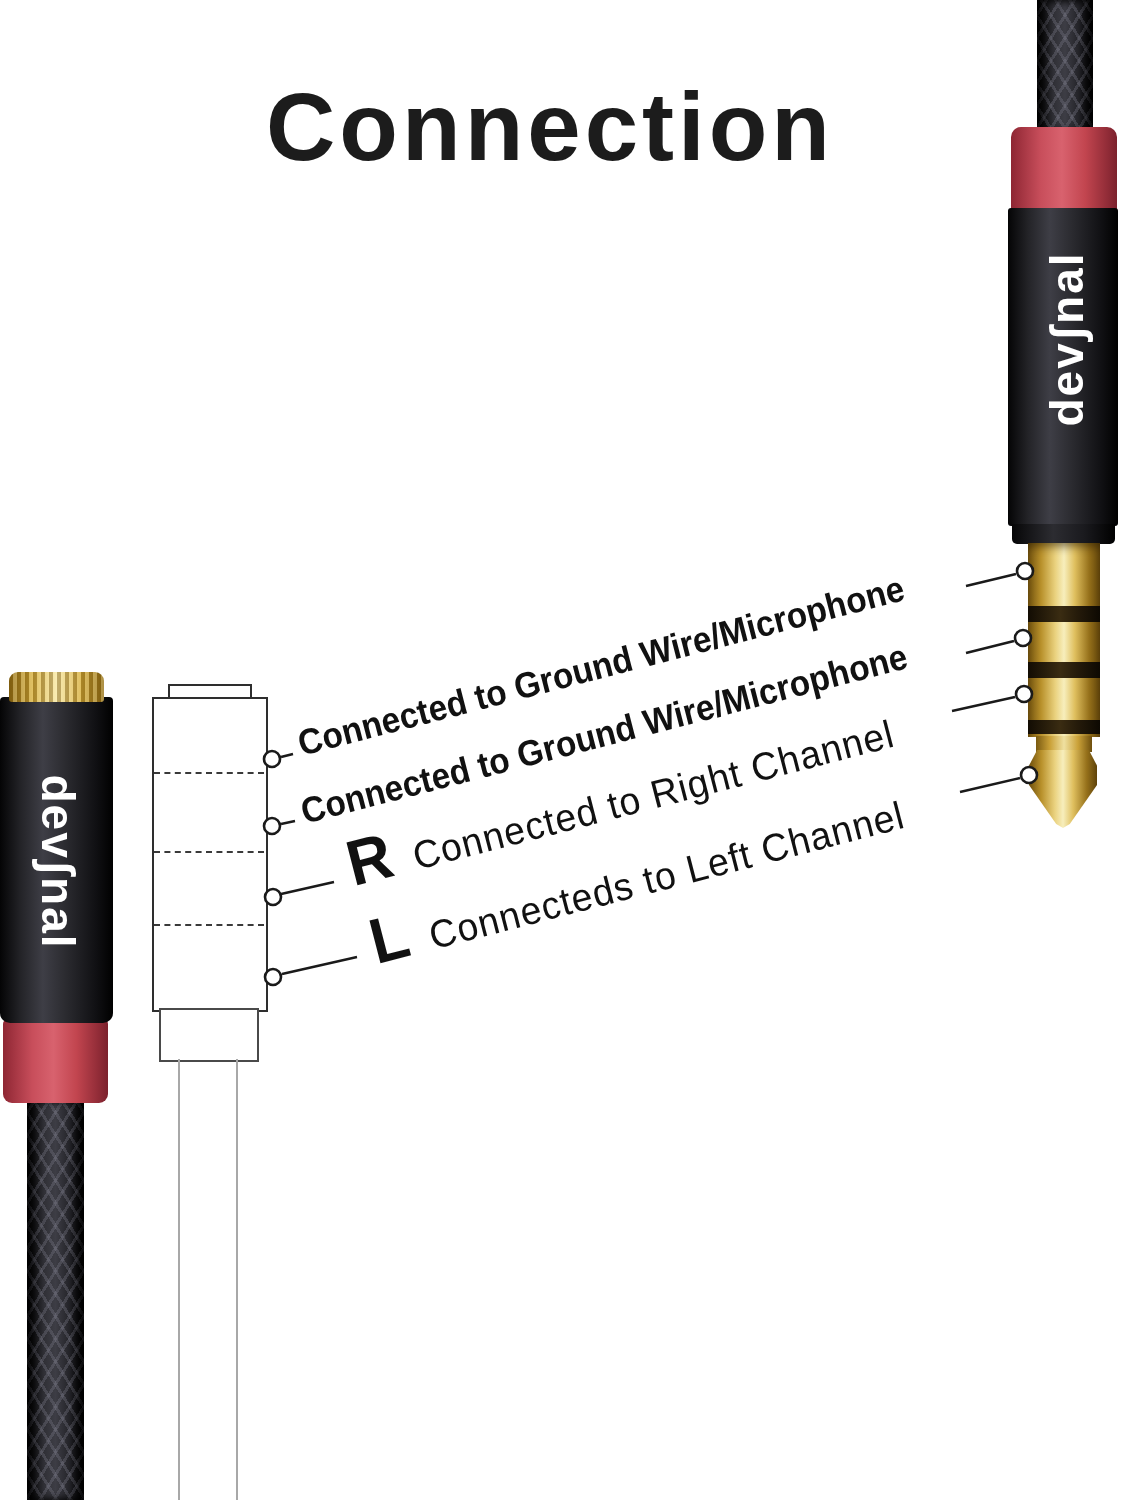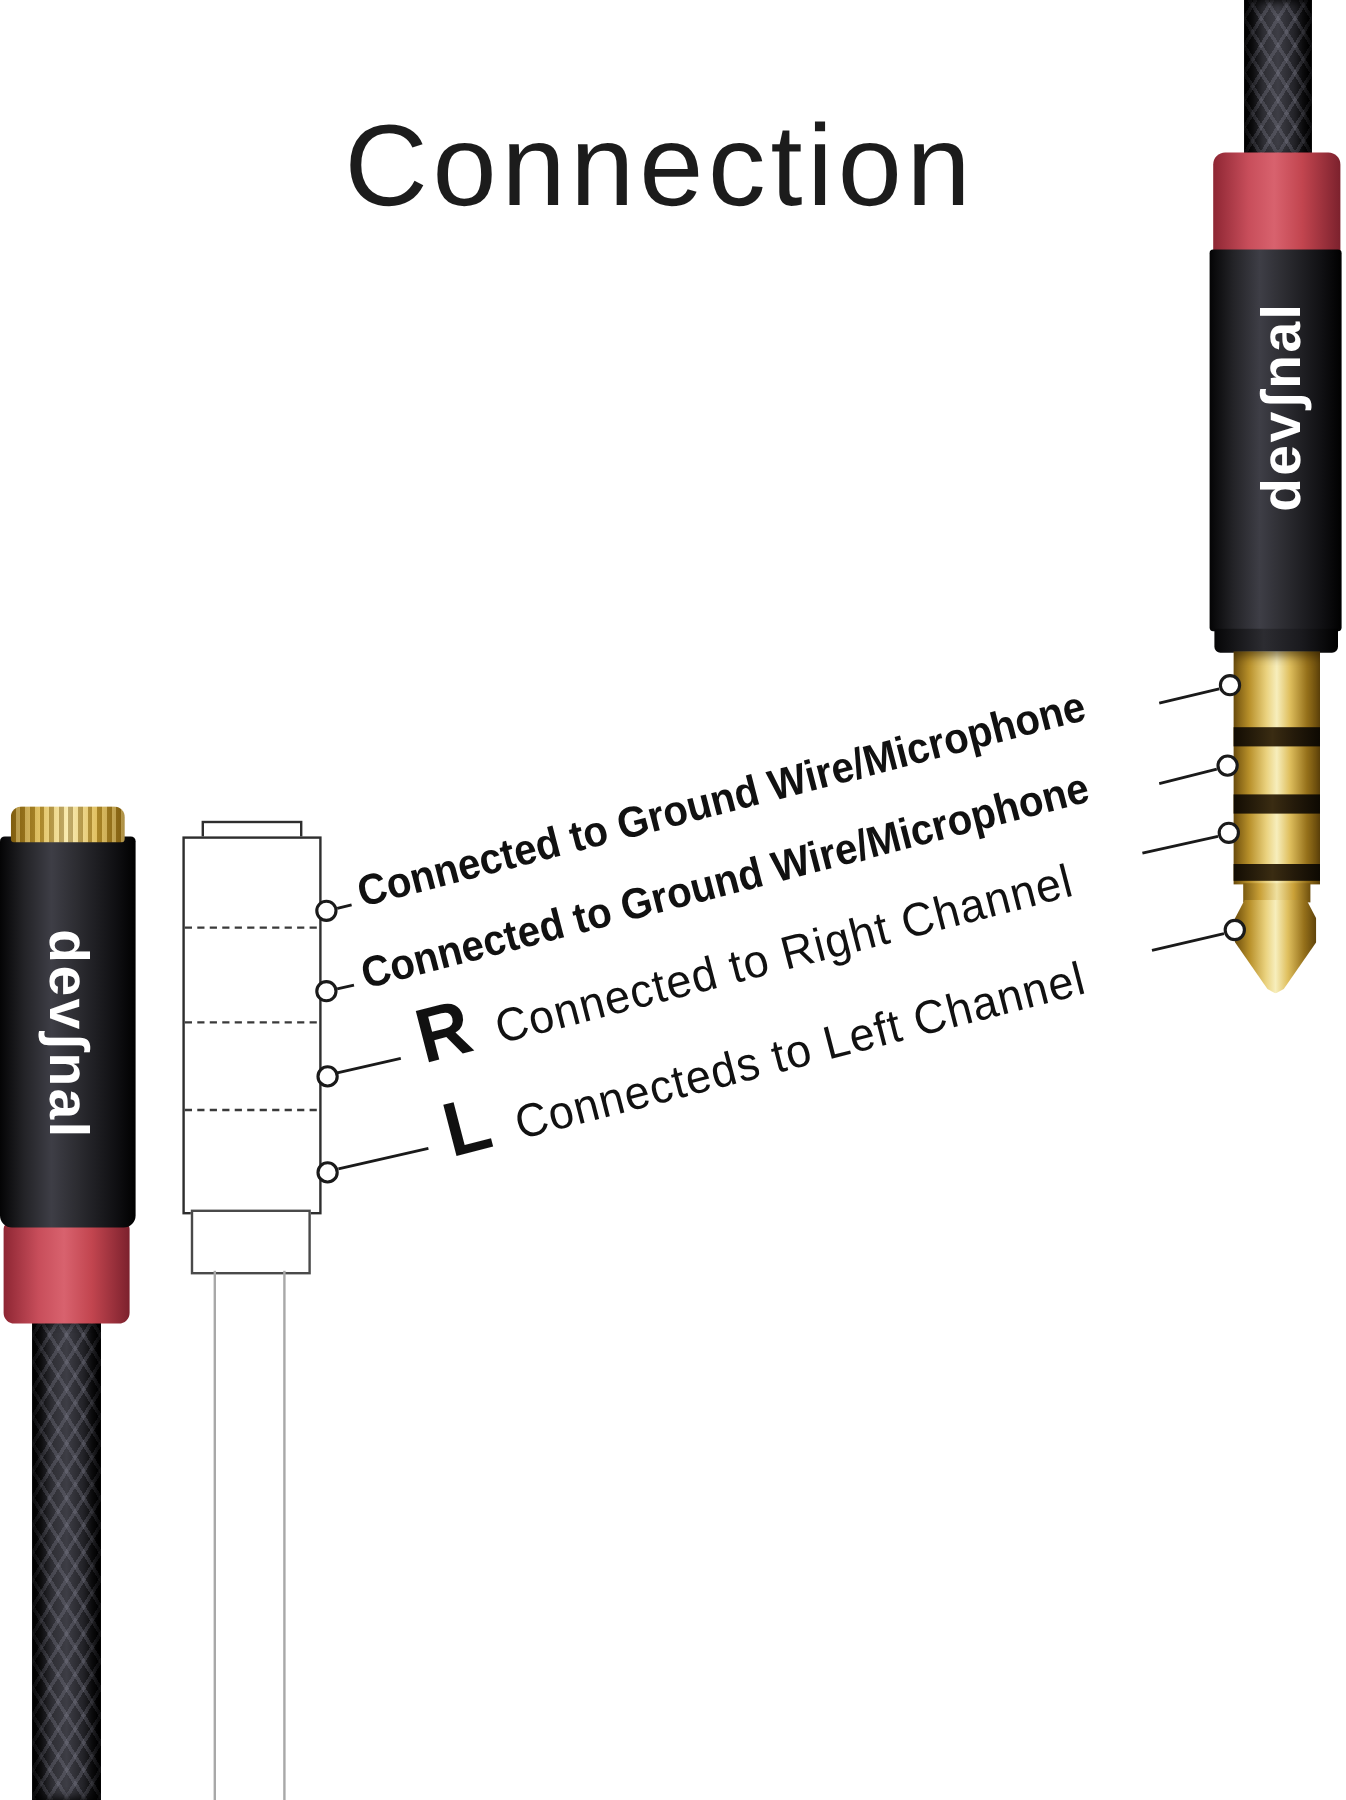--- a/index.html
+++ b/index.html
@@ -4,22 +4,22 @@
 <style>
   html,body{margin:0;padding:0;background:#ffffff;}
   .stage{
     position:relative;width:1122px;height:1500px;background:#ffffff;overflow:hidden;
     font-family:"Liberation Sans", sans-serif;color:#1a1a1a;
   }
   .abs{position:absolute;}
 
   
   .title{
-    left:210px;top:84px;width:680px;text-align:center;
-    font-size:96px;font-weight:400;letter-spacing:4px;color:#1c1c1c;white-space:nowrap;
+    left:210px;top:72px;width:680px;text-align:center;
+    font-size:96px;font-weight:700;letter-spacing:4px;color:#1c1c1c;white-space:nowrap;
   }
 
   
   .braid{
     background-color:#121215;
     background-image:
       repeating-linear-gradient(58deg, rgba(130,130,145,.30) 0 3px, transparent 3px 12px),
       repeating-linear-gradient(-58deg, rgba(130,130,145,.30) 0 3px, transparent 3px 12px),
       linear-gradient(90deg,#000 0%,#303036 30%,#3d3d45 50%,#232328 75%,#000 100%);
     box-shadow:inset 7px 0 9px rgba(0,0,0,.75), inset -7px 0 9px rgba(0,0,0,.75);

